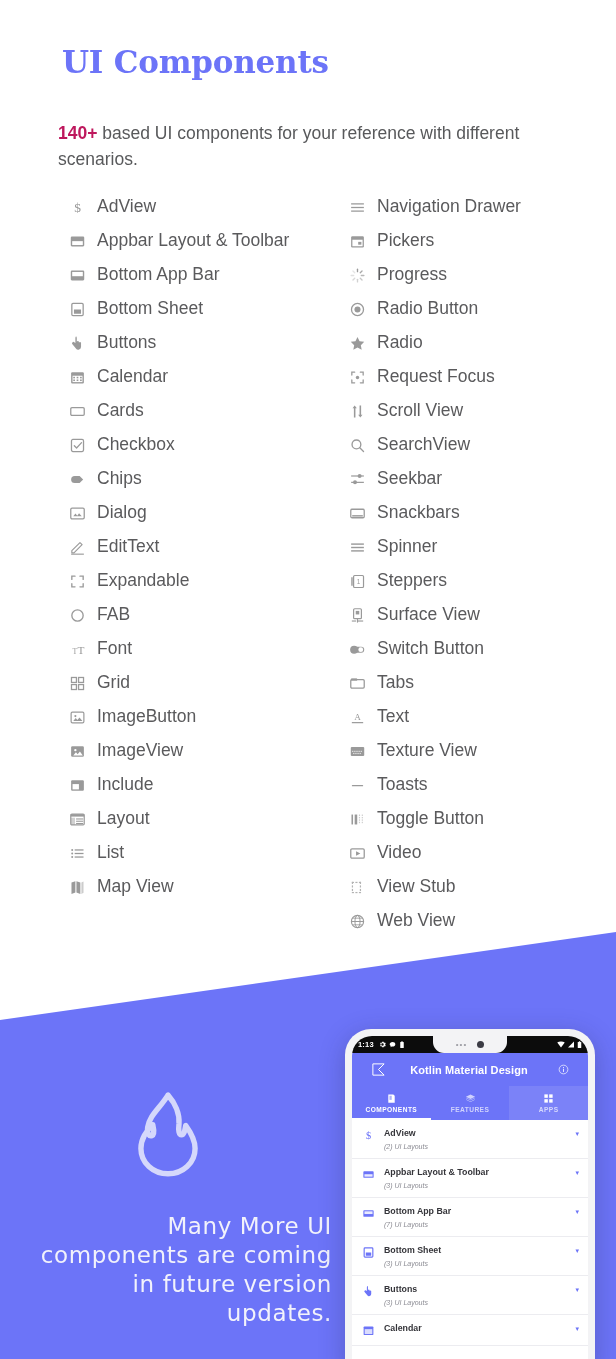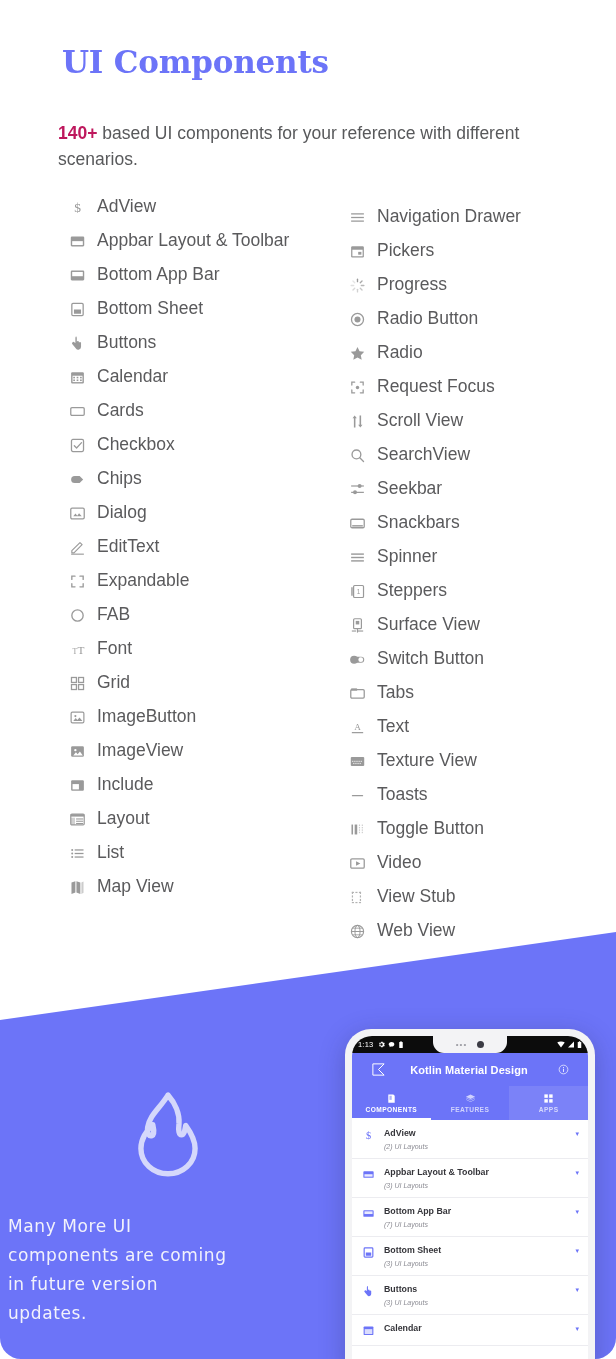--- a/index.html
+++ b/index.html
@@ -7,21 +7,20 @@
     width:616px; height:1359px;
     background:#ffffff;
     font-family:"Liberation Sans", sans-serif;
     overflow:hidden;
   }
   #page {
     position:relative;
     width:616px; height:1359px;
     background:#ffffff;
     overflow:hidden;
-    border-radius:21px;
   }
 
   
   .page-title {
     position:absolute;
     left:62px; top:44px;
     font-family:"DejaVu Serif", serif;
     font-weight:bold;
     font-size:31px;
     letter-spacing:-0.2px;
@@ -42,21 +41,21 @@
   .columns {
     position:absolute;
     left:0; top:190px;
     width:616px;
   }
   .col {
     position:absolute;
     top:0;
   }
   .col-left  { left:66px;  width:280px; }
-  .col-right { left:346px; width:270px;margin-top:10px; }
+  .col-right { left:346px; width:270px; }
 
   .item {
     display:flex;
     align-items:center;
     height:34px;
   }
   .item .ico {
     width:22px; height:18px;
     flex:0 0 22px;
     display:flex;
@@ -85,23 +84,23 @@
   
   .flame {
     position:absolute;
     left:126px; top:1090px;
     width:84px; height:88px;
   }
   .handwriting {
     position:absolute;
     left:8px; top:1212px;
     width:324px;
-    text-align:left;
+    text-align:right;
     font-family:"DejaVu Sans", sans-serif;
-    font-size:17px;
+    font-size:23px;
     line-height:29px;
     color:#f2f2fb;
     letter-spacing:0.6px;
   }
 
   
   .phone {
     position:absolute;
     left:345px; top:1029px;
     width:250px; height:340px;
@@ -121,21 +120,21 @@
   .statusbar {
     position:relative;
     height:17px;
     background:#0c0c0c;
     display:flex;
     align-items:center;
     color:#ffffff;
     font-size:7.5px;
     padding:0 6px;
   }
-  .statusbar .clock { font-weight:normal; letter-spacing:.2px; }
+  .statusbar .clock { font-weight:bold; letter-spacing:.2px; }
   .statusbar .sb-left-icons { display:flex; gap:3px; margin-left:5px; align-items:center; }
   .statusbar .spacer { flex:1; }
   .statusbar .sb-right-icons { display:flex; gap:2px; align-items:center; }
   .notch {
     position:absolute;
     left:50%; top:0;
     transform:translateX(-50%);
     width:74px; height:17px;
     background:#f3f3f5;
     border-radius:0 0 11px 11px;

